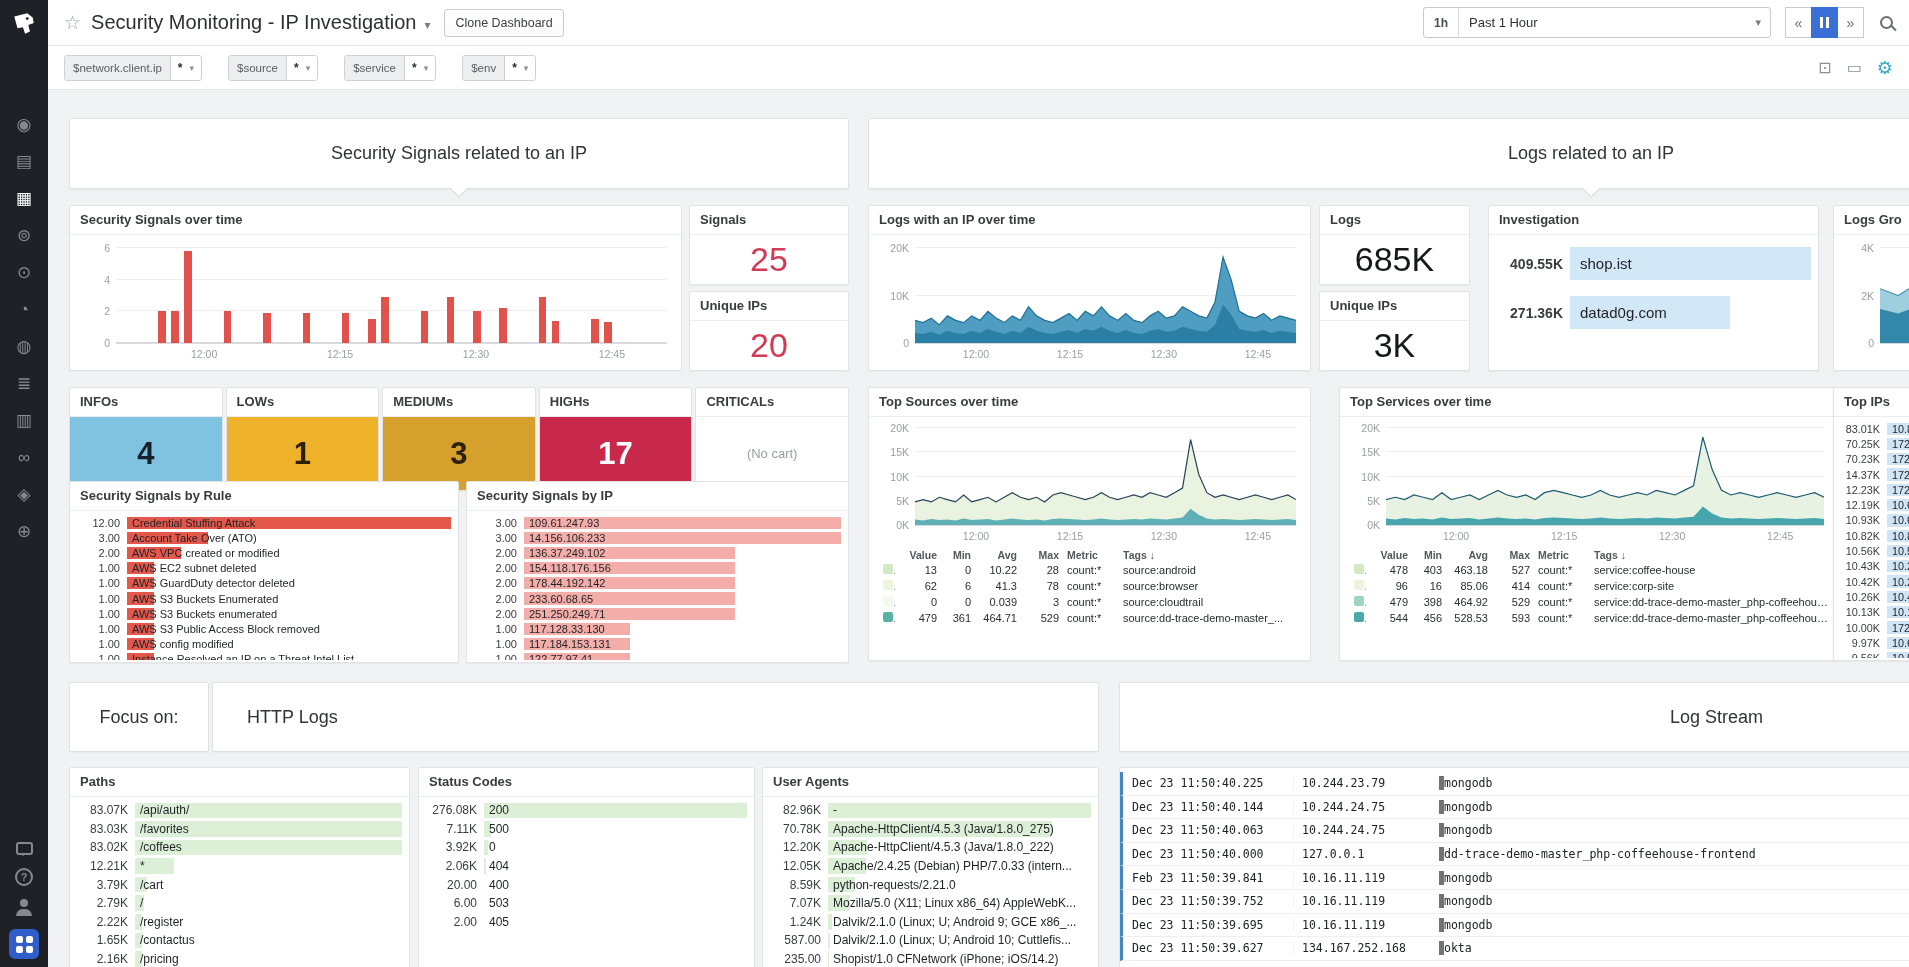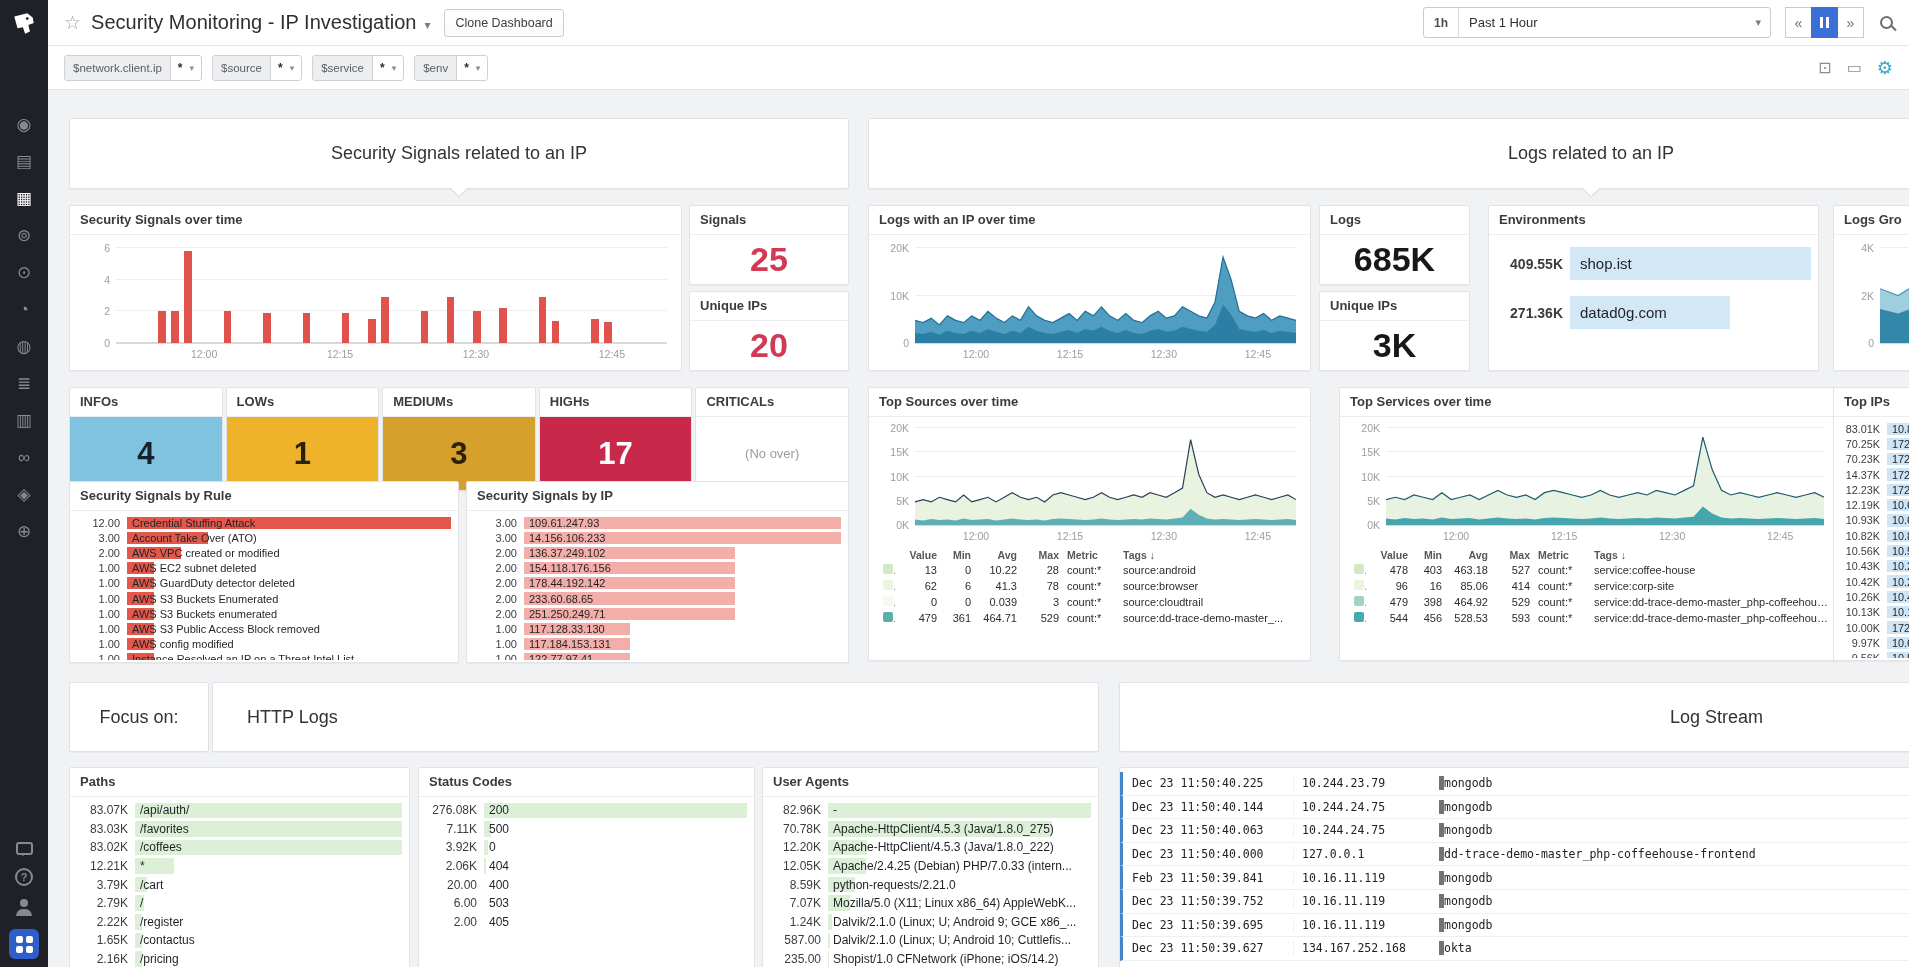--- a/index.html
+++ b/index.html
@@ -37,21 +37,21 @@
   .nav .navbtn { width:27px; height:31px; border:1px solid #c9cbcf; background:#fff; color:#6b6e74; font-size:14px; display:flex; align-items:center; justify-content:center; }
   .nav .navbtn + .navbtn { margin-left:-1px; }
   .navbtn.active { background:#3a6fd8; border-color:#3a6fd8; z-index:1; }
   .pausebars { display:flex; gap:3px; }
   .pausebars i { display:block; width:3px; height:11px; background:#fff; }
   .search-icon { width:13px; height:13px; border:2px solid #6b6e74; border-radius:50%; position:relative; margin-left:16px; }
   .search-icon::after { content:""; position:absolute; width:7px; height:2px; background:#6b6e74; transform:rotate(45deg); right:-6px; bottom:-2px; }
 
   
   .toolbar { height:44px; background:#fff; border-bottom:1px solid #e4e5e7; display:flex; align-items:center; padding:0 16px; }
-  .tvar { display:inline-flex; align-items:stretch; border:1px solid #cfd1d4; border-radius:3px; overflow:hidden; margin-right:10px; height:26px; background:#fff; }
+  .tvar { display:inline-flex; align-items:stretch; border:1px solid #cfd1d4; border-radius:3px; overflow:hidden; margin-right:26px; height:26px; background:#fff; }
   .tvar-name { background:#eceef0; color:#5a5d63; font-size:11.5px; padding:0 8px; display:flex; align-items:center; border-right:1px solid #cfd1d4; }
   .tvar-val { padding:0 7px; font-size:12px; display:flex; align-items:center; color:#2b2d31; font-weight:700; }
   .tvar-caret { padding-right:7px; color:#8b8e94; font-size:9px; display:flex; align-items:center; }
   .toolbar-right { margin-left:auto; display:flex; align-items:center; gap:15px; }
   .tb-icon { font-size:16px; color:#8a8d92; }
   .tb-icon.gear { color:#38a8c5; font-size:18px; }
 
   
   .content { position:relative; width:1861px; height:877px; overflow:hidden; background:#f1f2f4; }
   .widget { position:absolute; background:#fff; border:1px solid #e2e3e6; border-radius:2px; box-shadow:0 1px 1px rgba(130,132,140,.08); overflow:hidden; }
@@ -65,21 +65,21 @@
   .chart { position:absolute; left:46px; right:14px; top:42px; bottom:26px; border-bottom:1px solid #d8dadd; }
   .chart.sm { top:40px; bottom:auto; height:98px; }
   .grid { position:absolute; left:0; right:0; height:1px; background:#efeff1; }
   .ylab { position:absolute; left:-40px; width:34px; text-align:right; transform:translateY(50%); font-size:10.5px; color:#9a9da3; }
   .xlab { position:absolute; bottom:-17px; transform:translateX(-50%); font-size:10.5px; color:#9a9da3; }
   .plot { position:absolute; inset:0; width:100%; height:100%; display:flex; align-items:flex-end; }
   .slot { flex:1; display:flex; align-items:flex-end; justify-content:center; height:100%; }
   .vbar { width:58%; }
 
   
-  .qval { position:absolute; top:29px; left:0; right:0; bottom:0; display:flex; align-items:center; justify-content:center; font-size:34px; font-weight:700; }
+  .qval { position:absolute; top:29px; left:0; right:0; bottom:0; display:flex; align-items:center; justify-content:center; font-size:34px; font-weight:400; }
 
   
   .sev-row { position:absolute; display:flex; gap:3px; }
   .sev { flex:1; background:#fff; border:1px solid #e2e3e6; border-radius:2px; position:relative; overflow:hidden; box-shadow:0 1px 1px rgba(130,132,140,.08); }
   .sev-block { position:absolute; top:29px; left:0; right:0; bottom:0; display:flex; align-items:center; justify-content:center; font-size:31px; font-weight:700; }
   .sev-block.nodata { font-size:13px; font-weight:400; color:#9a9da3; background:#fff; }
 
   
   .tl-body { position:absolute; top:33px; left:7px; right:7px; bottom:2px; overflow:hidden; }
   .tl-row { display:flex; align-items:center; height:15.2px; font-size:11px; color:#26282c; }
@@ -340,21 +340,21 @@
     <div class="widget" style="left:1271px;top:115px;width:151px;height:80px;">
       <div class="whead">Logs</div>
       <div class="qval" style="color: rgb(23, 24, 26);">685K</div>
     </div>
     <div class="widget" style="left:1271px;top:201px;width:151px;height:80px;">
       <div class="whead">Unique IPs</div>
       <div class="qval" style="color: rgb(23, 24, 26);">3K</div>
     </div>
 
     <div class="widget" style="left:1440px;top:115px;width:331px;height:166px;">
-      <div class="whead">Environments</div>
+      <div class="whead">Investigation</div>
       <div class="tl-body env">
           <div class="tl-row">
             <span class="tl-val">409.55K</span>
             <div class="tl-track">
               <div class="tl-bar" style="width: 100%; background: rgb(211, 232, 246);"></div>
               <span class="tl-label">shop.ist</span>
             </div>
           </div>
           <div class="tl-row">
             <span class="tl-val">271.36K</span>
@@ -395,21 +395,21 @@
         <div class="sev">
           <div class="whead">MEDIUMs</div>
           <div class="sev-block" style="background: rgb(214, 160, 45); color: rgb(43, 34, 6);">3</div>
         </div>
         <div class="sev">
           <div class="whead">HIGHs</div>
           <div class="sev-block" style="background: rgb(200, 40, 74); color: rgb(255, 255, 255);">17</div>
         </div>
         <div class="sev">
           <div class="whead">CRITICALs</div>
-          <div class="sev-block nodata">(No over)</div>
+          <div class="sev-block nodata">(No cart)</div>
         </div>
       </div>
 
     <div class="widget" style="left:820px;top:297px;width:443px;height:274px;">
       <div class="whead">Top Sources over time</div>
       <div class="chart sm">
           <div class="grid" style="bottom: 0%; background: rgb(213, 215, 218);"></div>
           <div class="ylab" style="bottom: 0%;">0K</div>
           <div class="grid" style="bottom: 25%;"></div>
           <div class="ylab" style="bottom: 25%;">5K</div>

